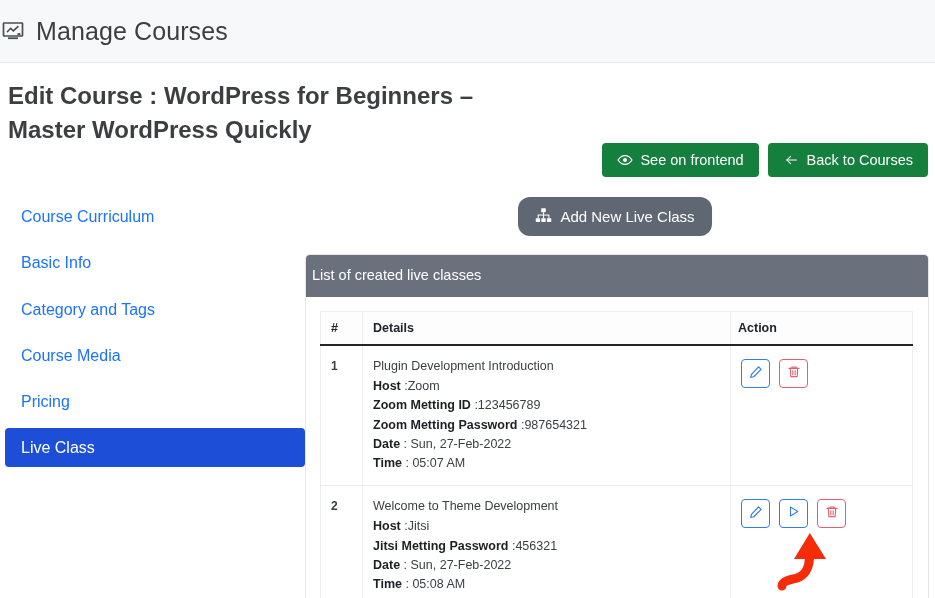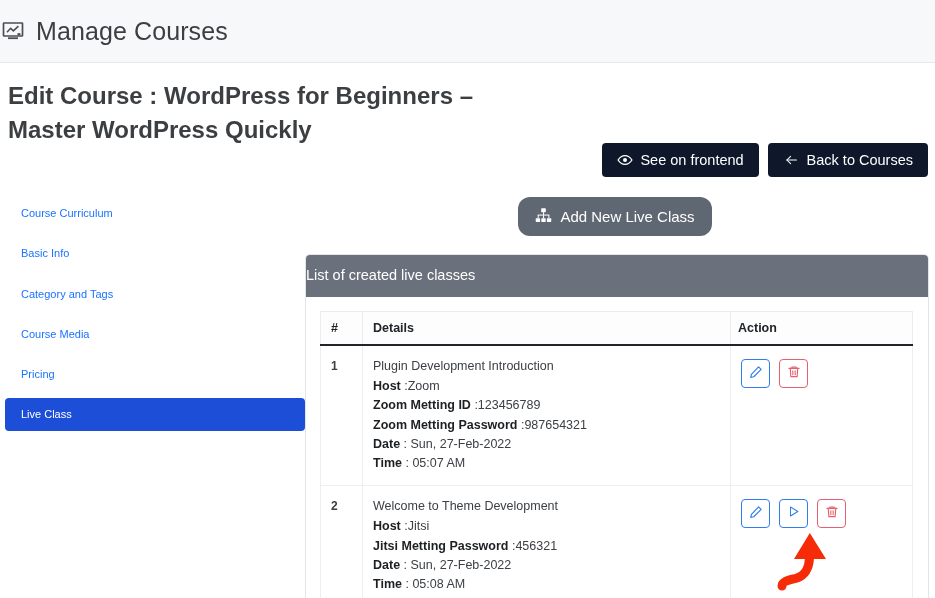--- a/index.html
+++ b/index.html
@@ -47,21 +47,21 @@
     max-width: 470px;
   }
   .head-actions {
     position: absolute;
     right: 7px;
     top: 80px;
     display: flex;
     gap: 9px;
   }
   .btn-blue {
-    background: #0f172a;
+    background: #15803d;
     color: #ffffff;
     border: none;
     border-radius: 4px;
     font-size: 14.5px;
     font-family: "Liberation Sans", sans-serif;
     padding: 9px 15px;
     display: inline-flex;
     align-items: center;
     gap: 7px;
     cursor: pointer;
@@ -76,21 +76,21 @@
     padding-top: 50px;
   }
   .sidebar {
     width: 305px;
     flex: 0 0 305px;
     padding-left: 5px;
   }
   .nav-item {
     display: block;
     color: #1a73ff;
-    font-size: 11px;
+    font-size: 16px;
     text-decoration: none;
     padding: 10px 16px;
     border-radius: 4px;
     margin-bottom: 7px;
     cursor: pointer;
     line-height: 1.2;
   }
   .nav-item.active {
     background: #1d4ed8;
     color: #ffffff;
@@ -126,21 +126,21 @@
   .panel {
     background: #ffffff;
     border: 1px solid #e3e5e8;
     border-radius: 5px;
     overflow: hidden;
   }
   .panel-head {
     background: #6a717c;
     color: #ffffff;
     font-size: 14.5px;
-    padding: 12px 0;
+    padding: 12px 6px;
     line-height: 1.2;
   }
   .panel-body {
     padding: 14px 15px 30px 14px;
   }
 
   table.lc-table {
     width: 100%;
     border-collapse: collapse;
     font-size: 12.5px;

